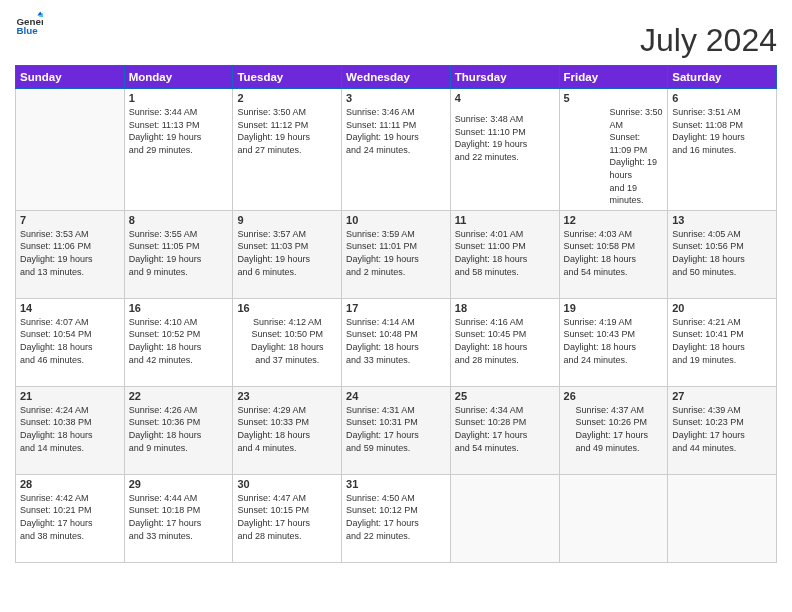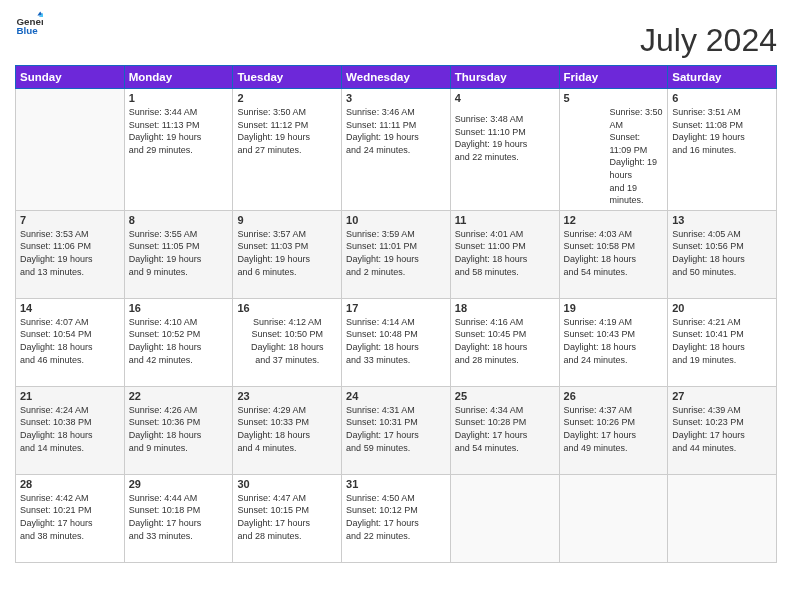--- a/index.html
+++ b/index.html
@@ -304,21 +304,21 @@
           </td>
           <td>
             <div class="day-number">25</div>
             <div class="day-info" style="white-space: pre-line;">Sunrise: 4:34 AM
 Sunset: 10:28 PM
 Daylight: 17 hours
 and 54 minutes.</div>
           </td>
           <td>
             <div class="day-number">26</div>
-            <div class="day-info" style="white-space: pre-line;">Sunrise: 4:37 AM
+            <div class="day-info" style="white-space: pre-line; margin-left: 12px;">Sunrise: 4:37 AM
 Sunset: 10:26 PM
 Daylight: 17 hours
 and 49 minutes.</div>
           </td>
           <td>
             <div class="day-number">27</div>
             <div class="day-info" style="white-space: pre-line;">Sunrise: 4:39 AM
 Sunset: 10:23 PM
 Daylight: 17 hours
 and 44 minutes.</div>

